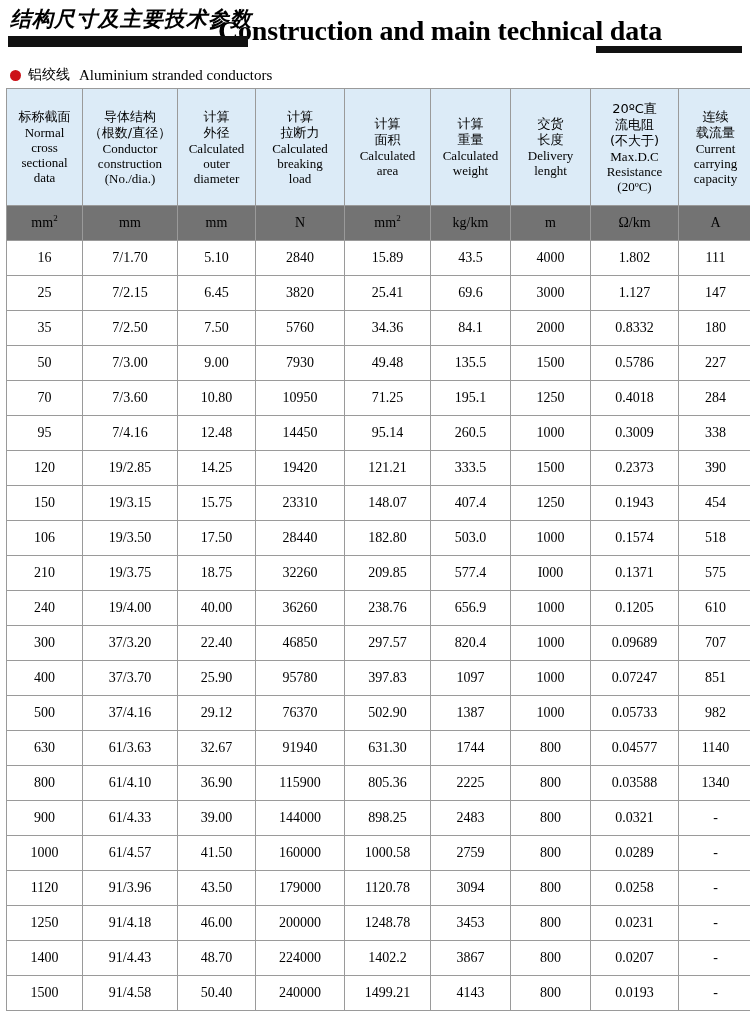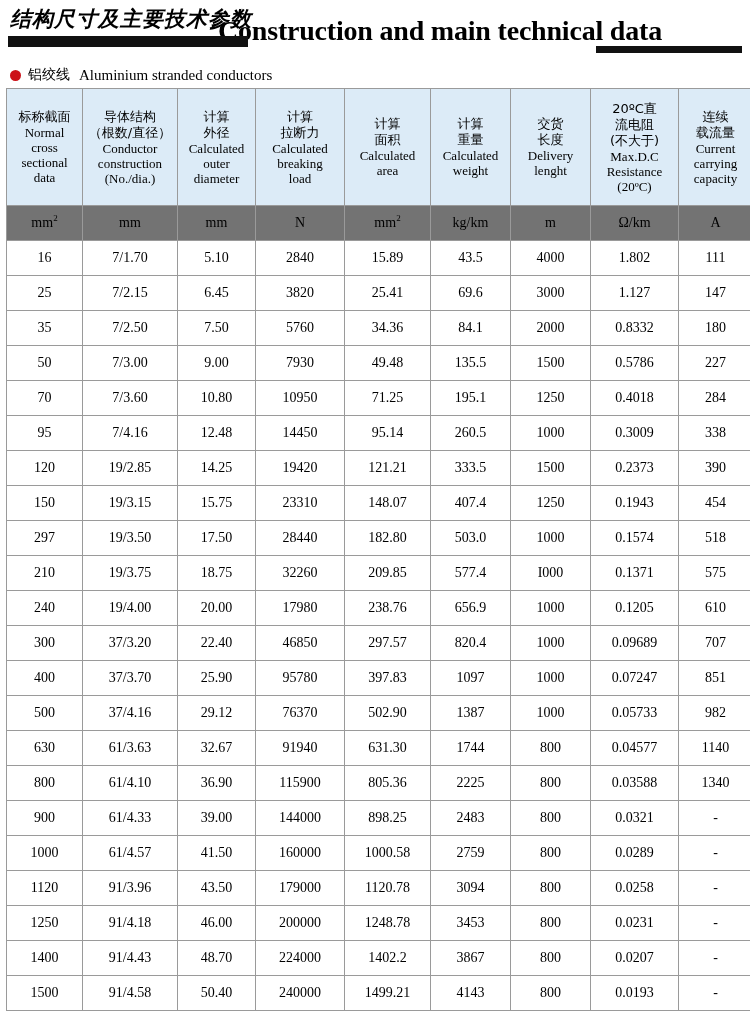--- a/index.html
+++ b/index.html
@@ -327,21 +327,21 @@
           <td>19/3.15</td>
           <td>15.75</td>
           <td>23310</td>
           <td>148.07</td>
           <td>407.4</td>
           <td>1250</td>
           <td>0.1943</td>
           <td>454</td>
         </tr>
         <tr class="datarow">
-          <td>297</td>
+          <td>106</td>
           <td>19/3.50</td>
           <td>17.50</td>
           <td>28440</td>
           <td>182.80</td>
           <td>503.0</td>
           <td>1000</td>
           <td>0.1574</td>
           <td>518</td>
         </tr>
         <tr class="datarow">
@@ -351,22 +351,22 @@
           <td>32260</td>
           <td>209.85</td>
           <td>577.4</td>
           <td>I000</td>
           <td>0.1371</td>
           <td>575</td>
         </tr>
         <tr class="datarow">
           <td>240</td>
           <td>19/4.00</td>
-          <td>20.00</td>
-          <td>17980</td>
+          <td>40.00</td>
+          <td>36260</td>
           <td>238.76</td>
           <td>656.9</td>
           <td>1000</td>
           <td>0.1205</td>
           <td>610</td>
         </tr>
         <tr class="datarow">
           <td>300</td>
           <td>37/3.20</td>
           <td>22.40</td>

